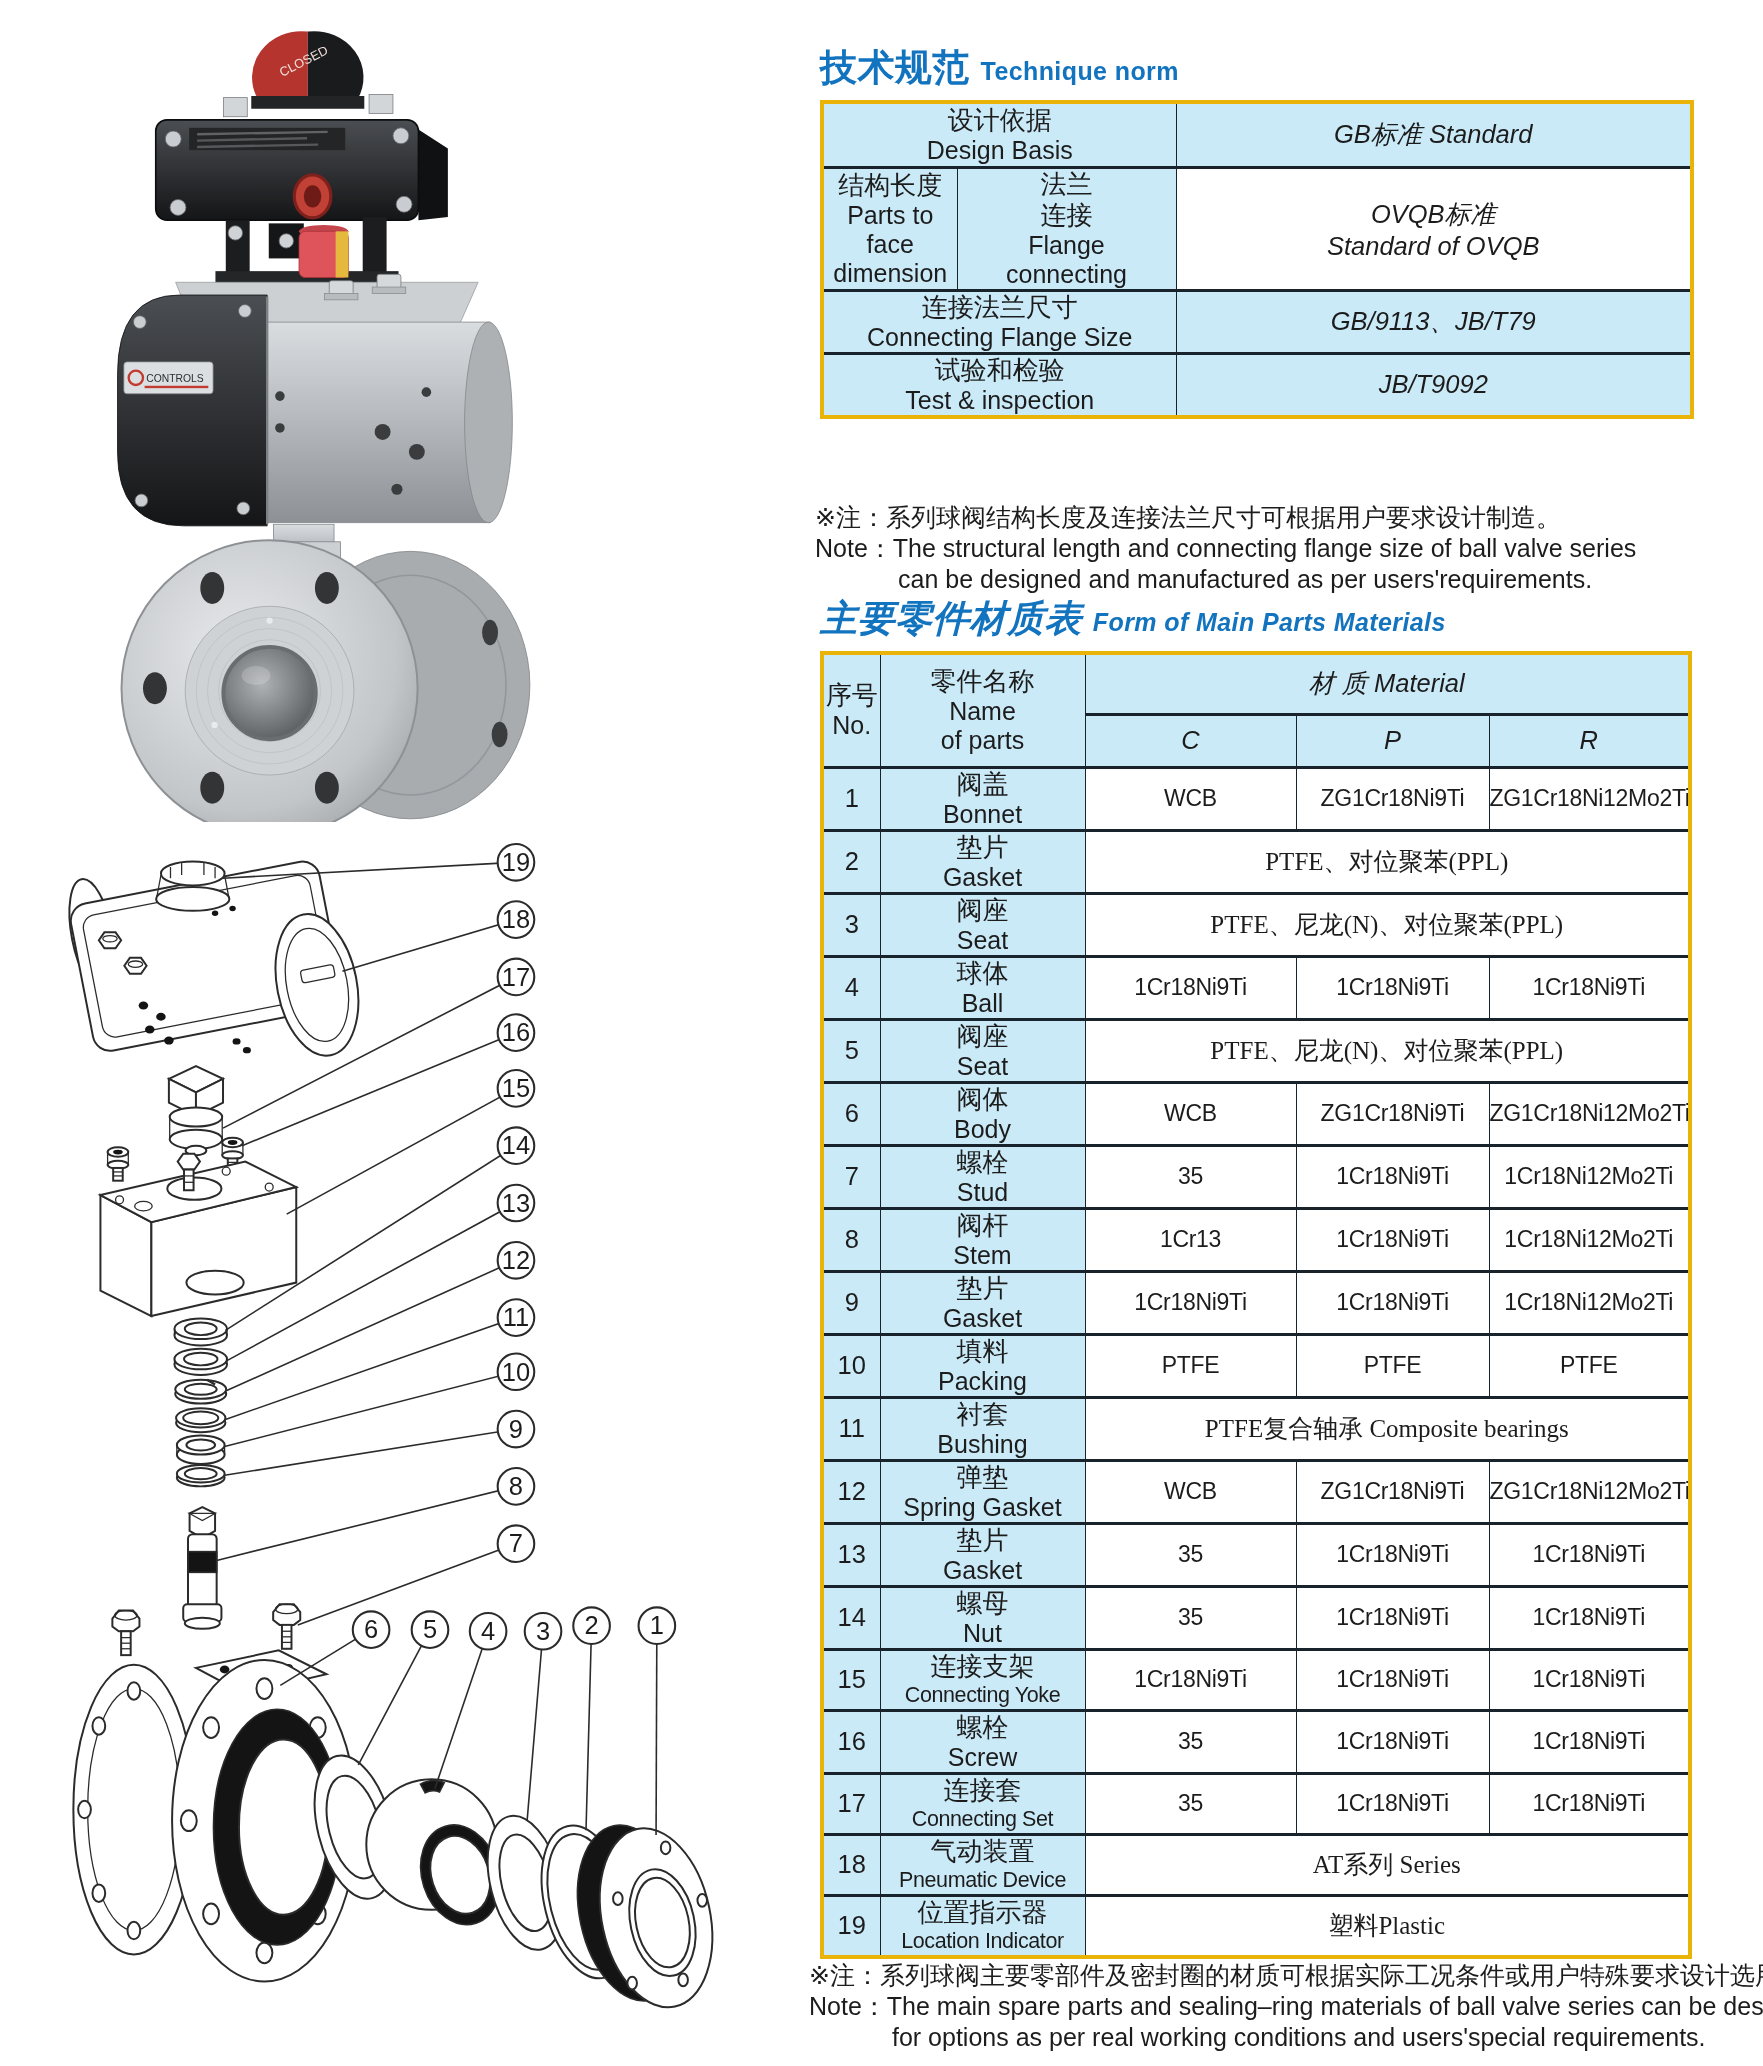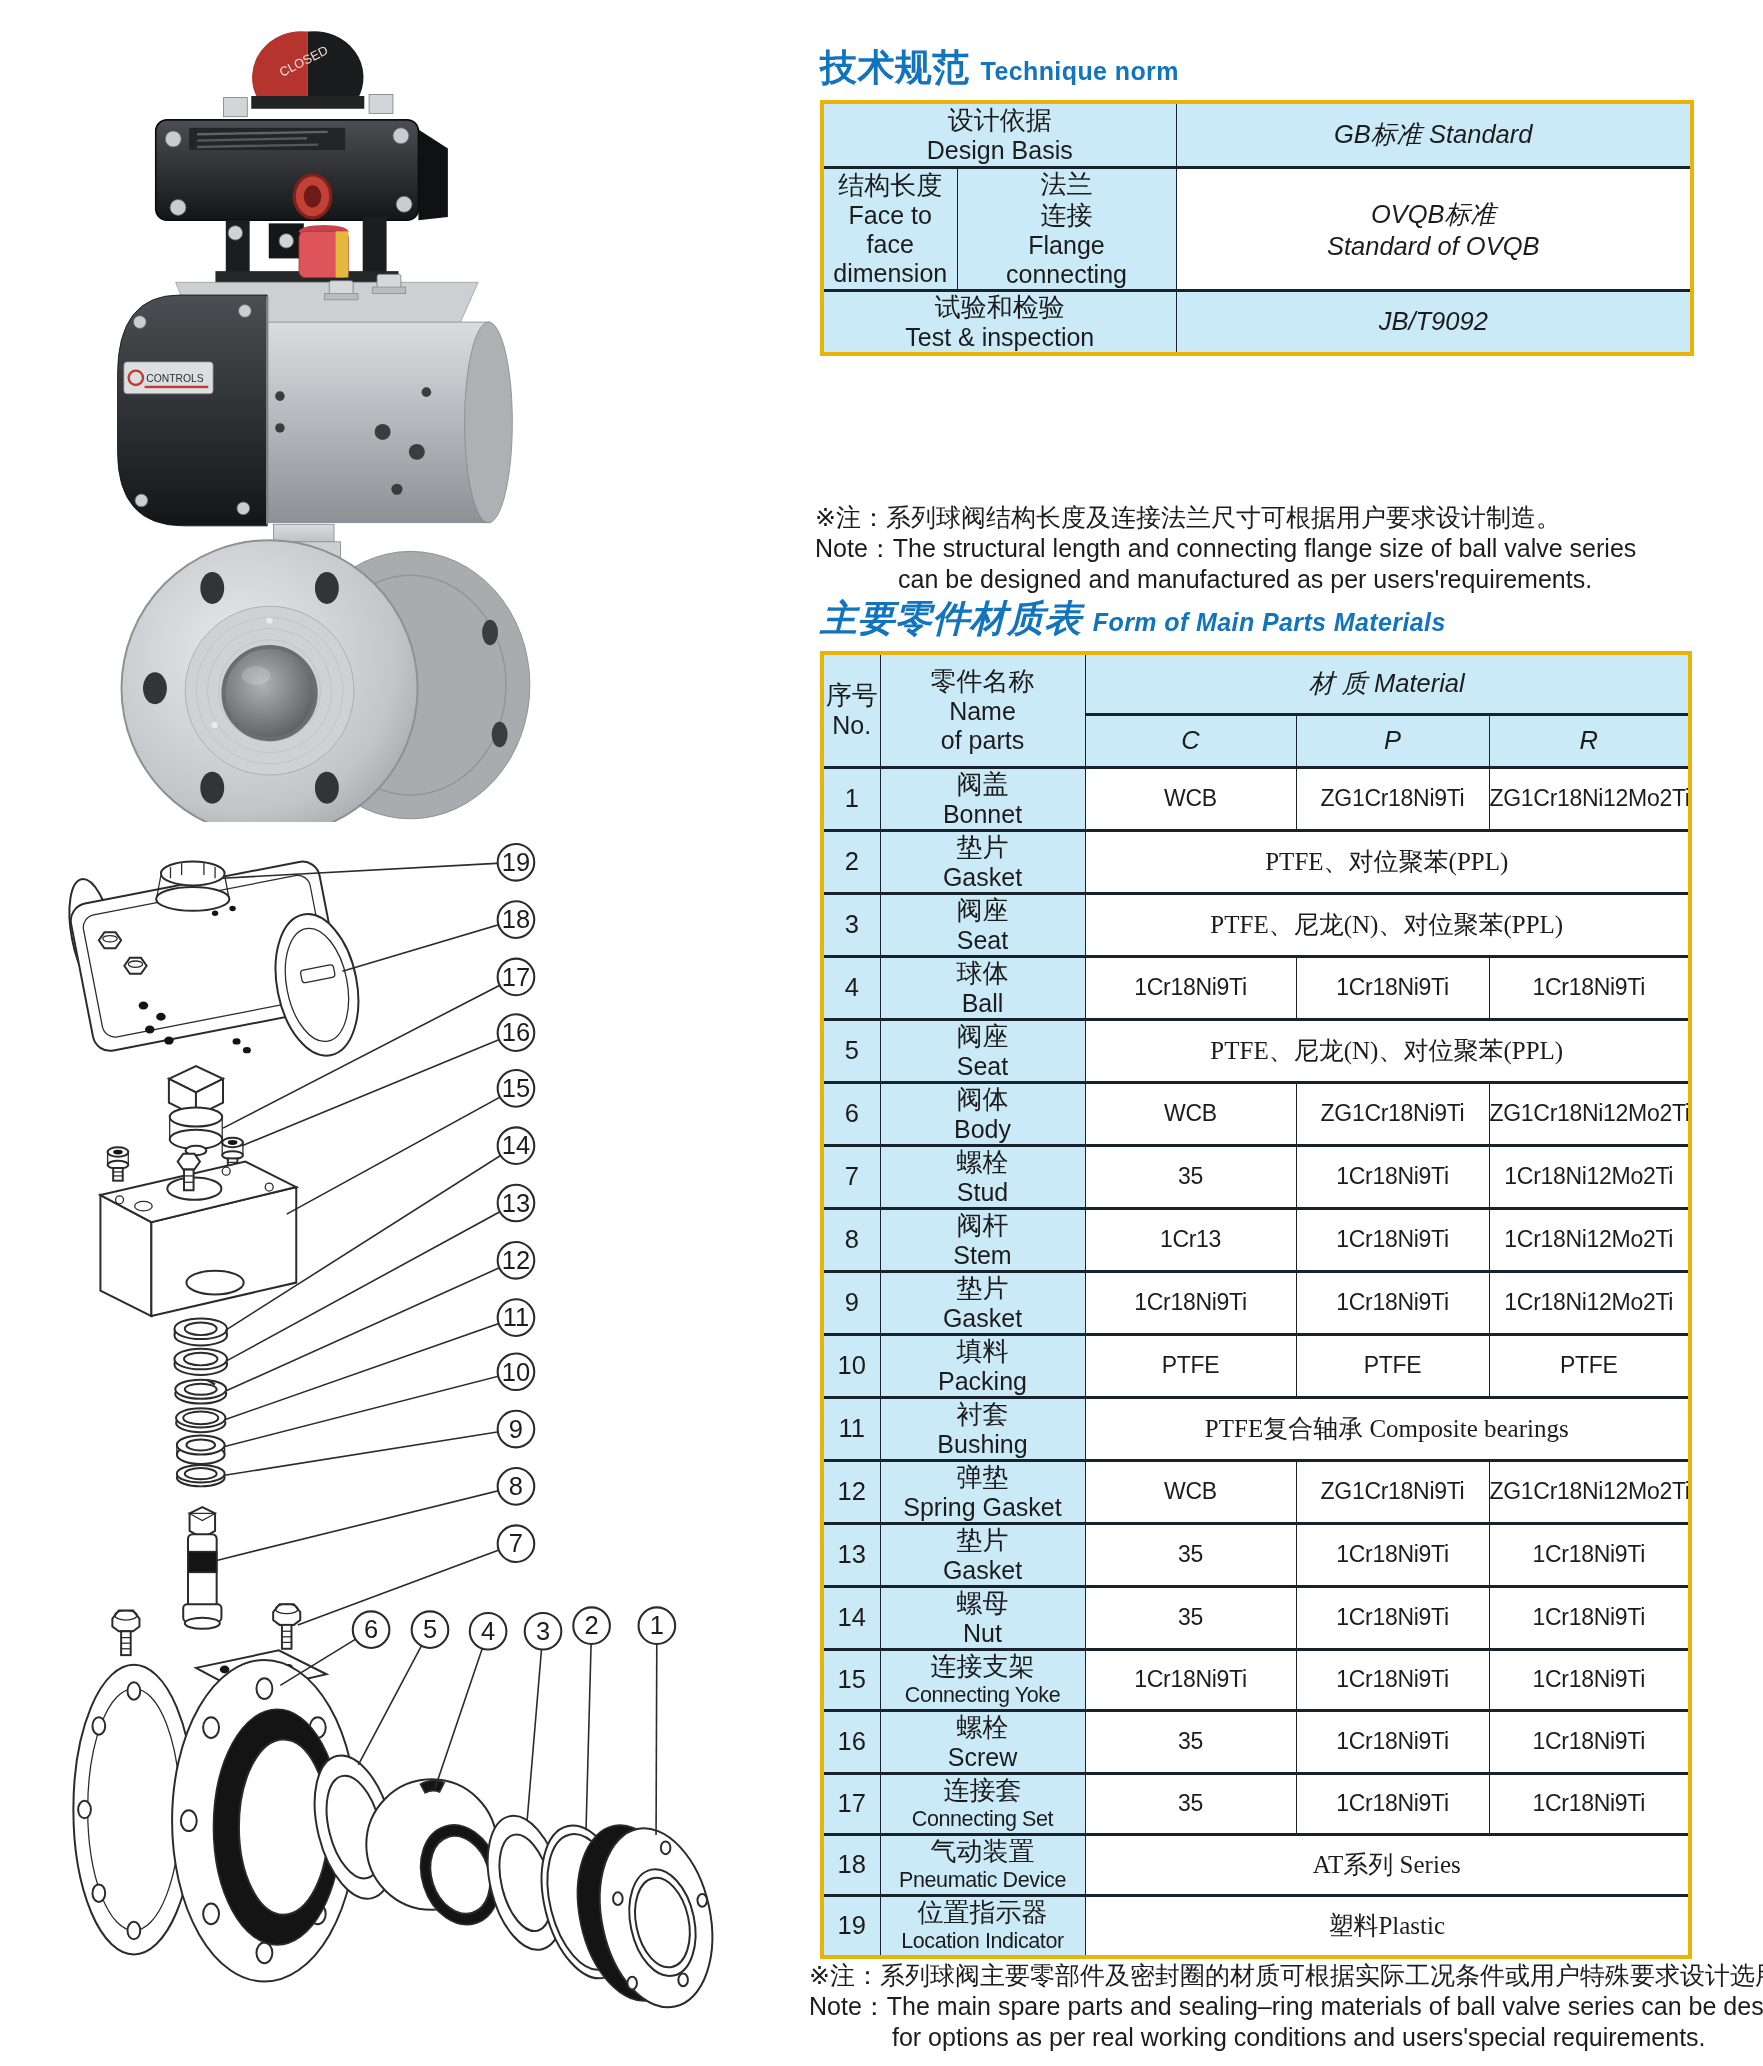--- a/index.html
+++ b/index.html
@@ -448,34 +448,41 @@
     <tr style="height:65px">
       <td colspan="2">
         <div class="zh">设计依据</div>
         <div class="en">Design Basis</div>
       </td>
       <td class="val">GB标准 Standard</td>
     </tr>
     <tr style="height:116px">
       <td>
         <div class="zh">结构长度</div>
-        <div class="en">Face to</div>
+        <div class="en">Parts to</div>
         <div class="en">face</div>
         <div class="en">dimension</div>
       </td>
       <td>
         <div class="zh">法兰</div>
         <div class="zh">连接</div>
         <div class="en">Flange</div>
         <div class="en">connecting</div>
       </td>
       <td class="val white">
         <div>OVQB标准</div>
         <div>Standard of OVQB</div>
       </td>
+    </tr>
+    <tr style="height:62px">
+      <td colspan="2">
+        <div class="zh">连接法兰尺寸</div>
+        <div class="en">Connecting Flange Size</div>
+      </td>
+      <td class="val">GB/9113、JB/T79</td>
     </tr>
     <tr style="height:62px">
       <td colspan="2">
         <div class="zh">试验和检验</div>
         <div class="en">Test &amp; inspection</div>
       </td>
       <td class="val">JB/T9092</td>
     </tr>
   </tbody>
 </table>

